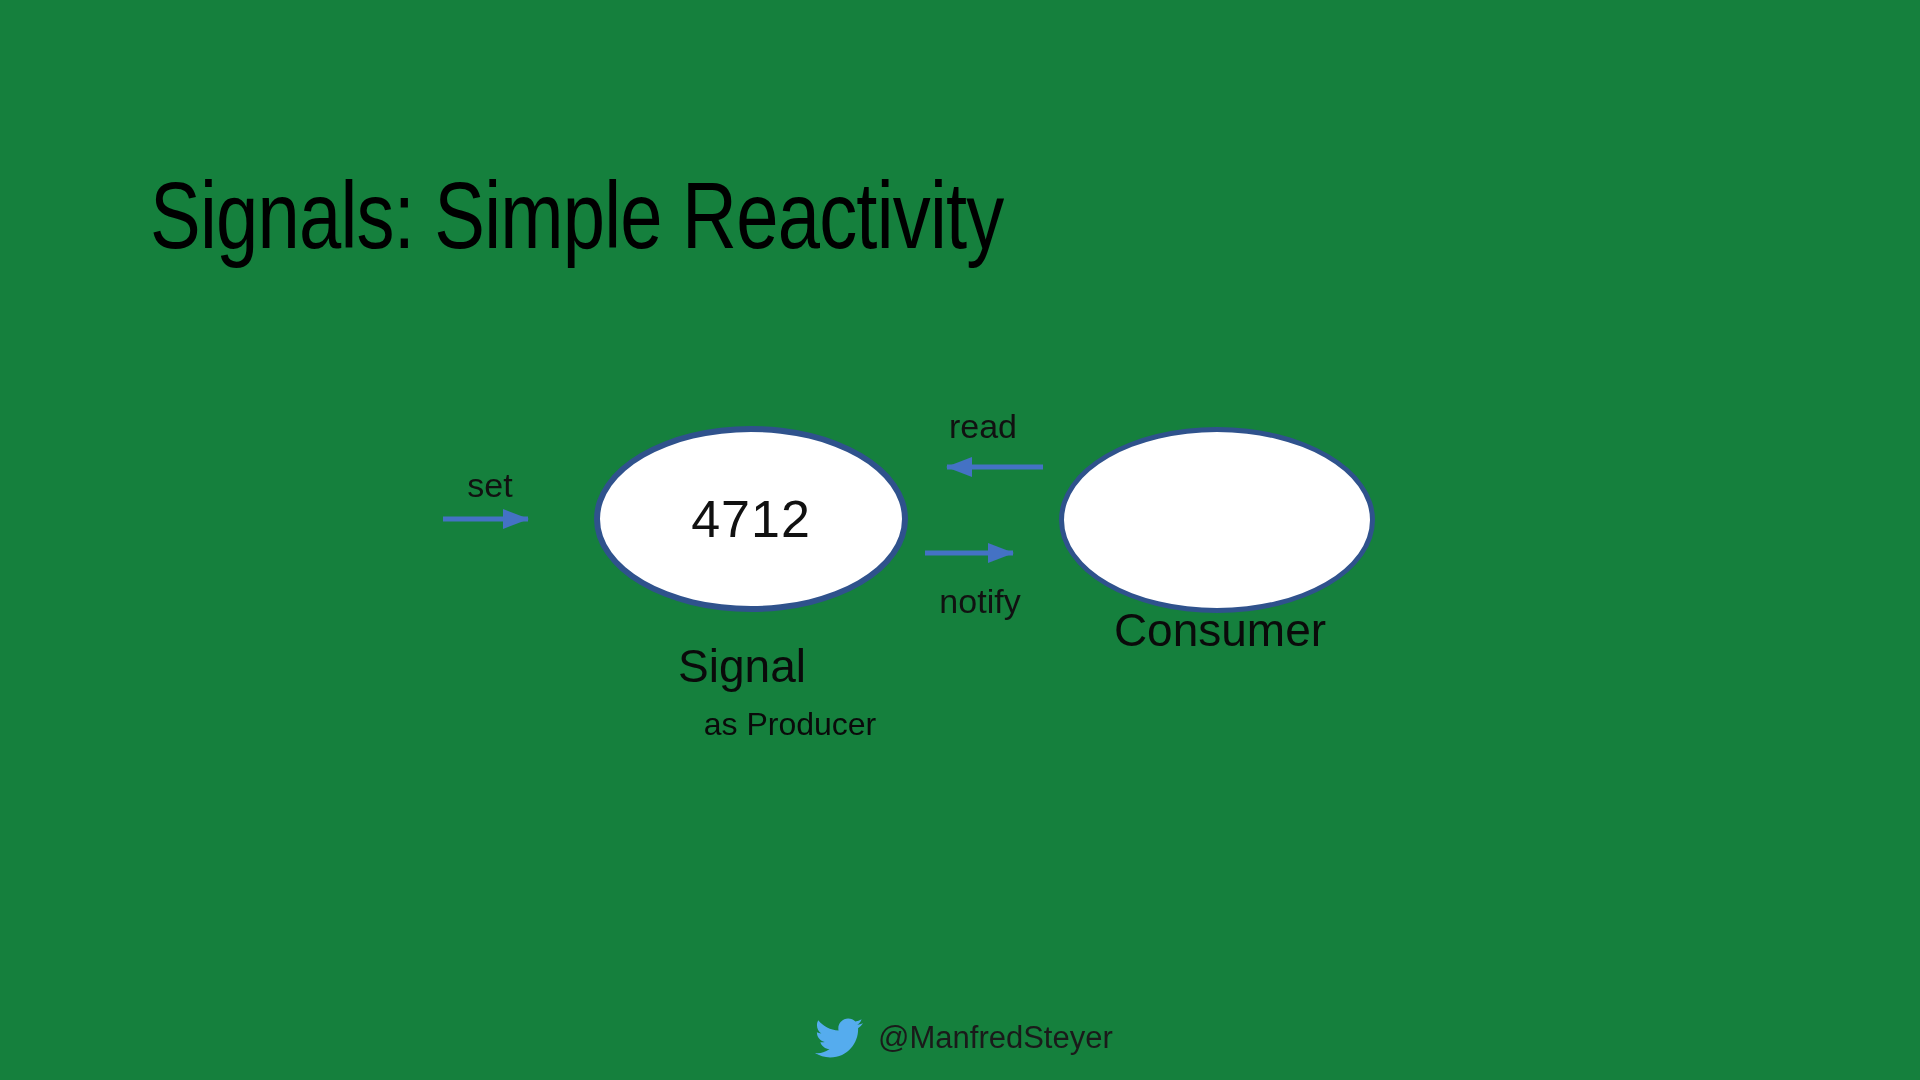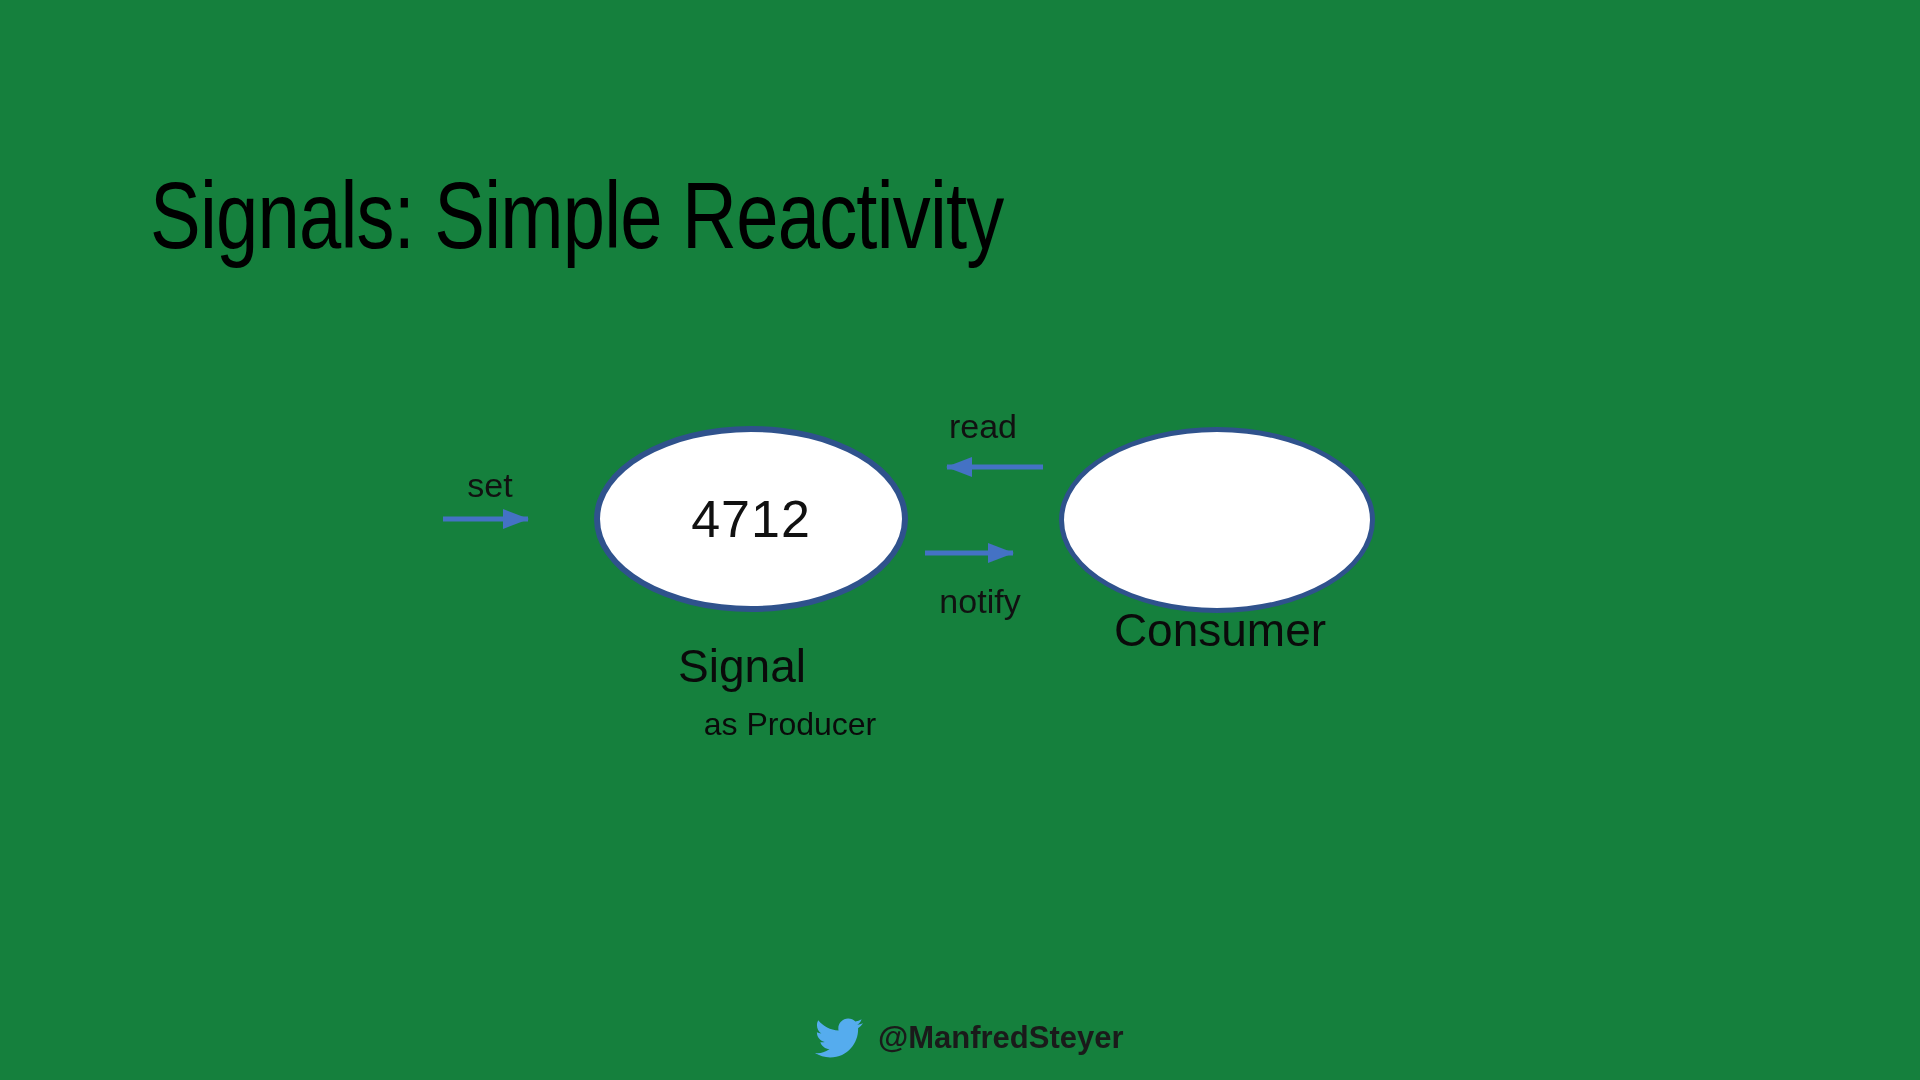--- a/index.html
+++ b/index.html
@@ -91,21 +91,20 @@
   .arrow-head {
     fill: var(--color-arrow, #4472C4);
   }
   .footer {
     position: absolute;
     left: 810px;
     top: 1014px;
     display: flex;
     align-items: center;
     gap: 10px;
-    font-weight: bold;
   }
   .twitter-icon {
     width: 58px;
     height: 48px;
     fill: var(--color-twitter-blue, #55ACEE);
   }
   .footer-handle {
     font-size: 31px;
     color: #1a1a1a;
     white-space: nowrap;

